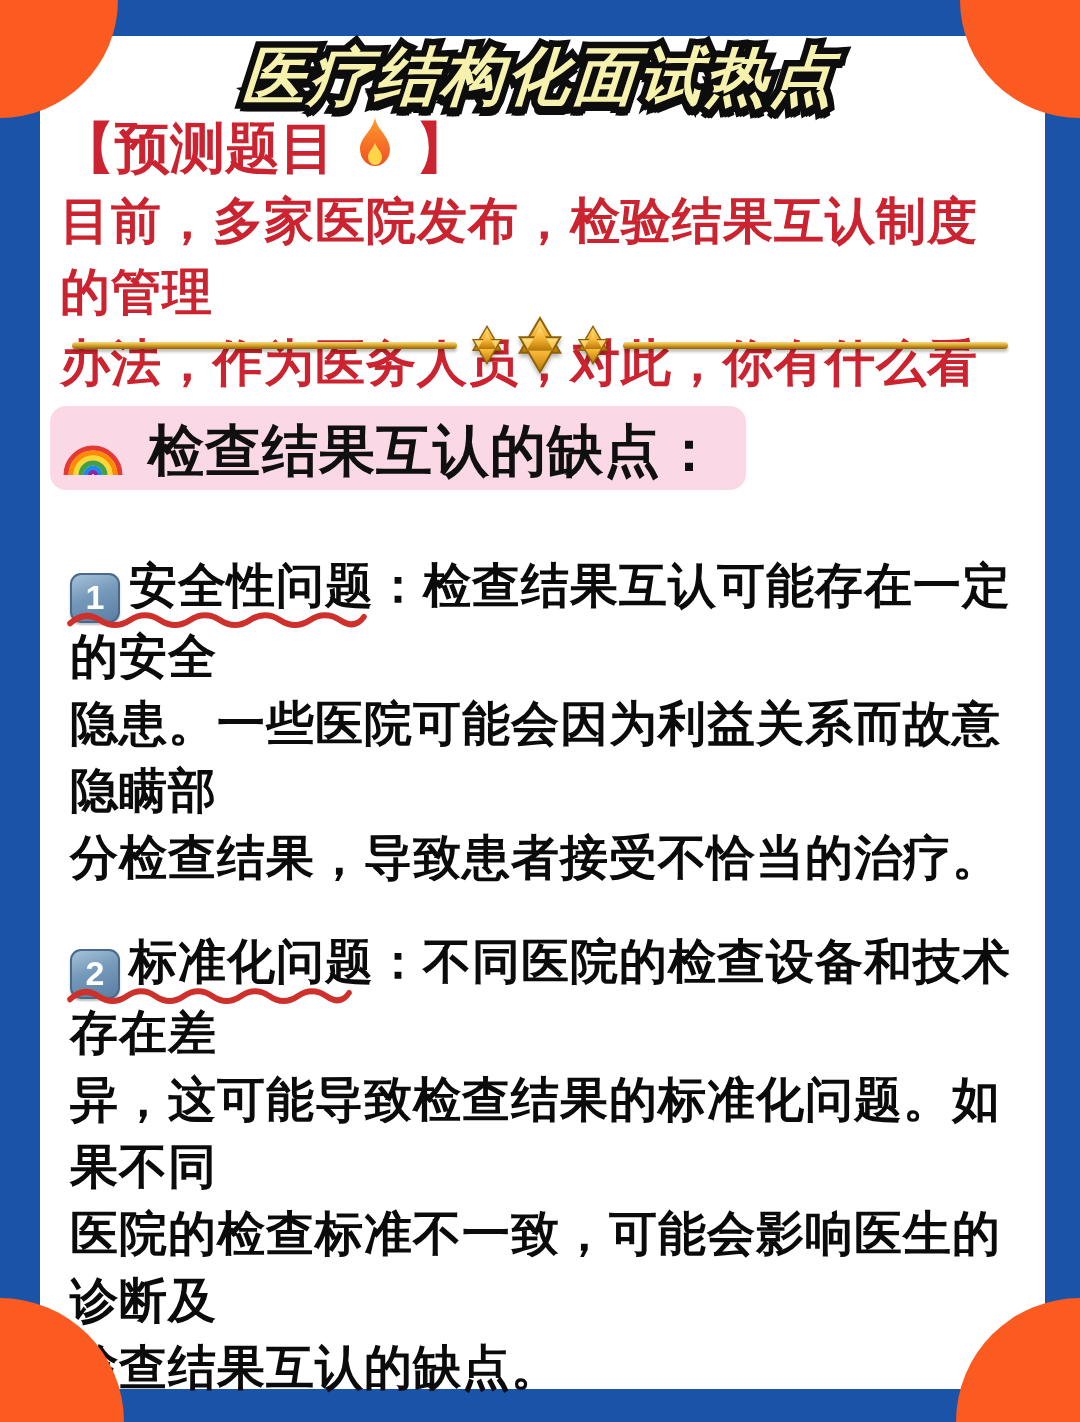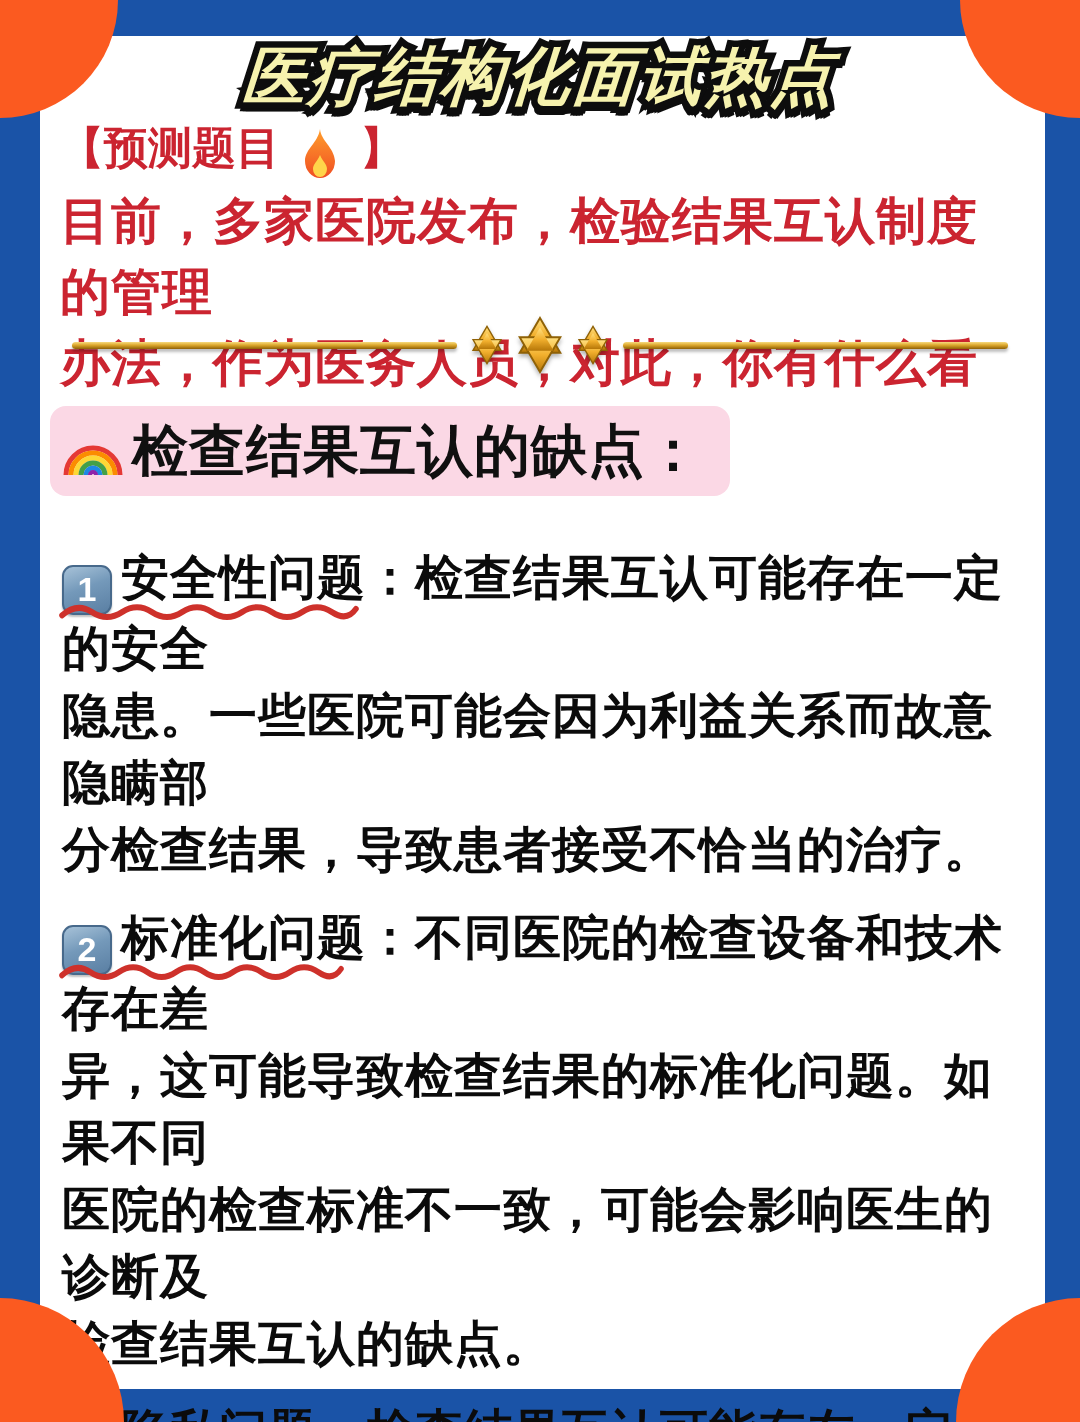--- a/index.html
+++ b/index.html
@@ -40,22 +40,22 @@
     text-shadow:0 9px 0 #0d0d0d,3px 9px 0 #0d0d0d,-3px 9px 0 #0d0d0d;
   }
   .title-fill{color:#F6F2AE;}
 
   
   .question{
     position:absolute;left:60px;top:116px;width:960px;z-index:4;
     color:#CB2430;font-weight:900;
   }
   .q-header{
-    margin:0;font-size:44px;line-height:64px;
-    display:flex;align-items:flex-end;gap:15px;
+    margin:0;font-size:55px;line-height:64px;
+    display:flex;align-items:flex-start;gap:15px;
   }
   .q-body{
     margin:6px 0 0 0;font-size:50px;line-height:71px;
     white-space:pre-line;letter-spacing:1px;
   }
   .fire{width:46px;height:52px;margin:0 2px;}
 
   
   .divider{
     position:absolute;left:72px;right:72px;top:316px;height:58px;z-index:4;
@@ -65,32 +65,32 @@
     flex:1;height:7px;border-radius:4px;
     background:linear-gradient(180deg,#F7DB7F 0%,#DCA72B 45%,#8F6106 100%);
     box-shadow:0 3px 3px rgba(0,0,0,.25);
   }
   .stars{display:flex;align-items:center;gap:4px;margin:0 10px;filter:drop-shadow(0 3px 2px rgba(0,0,0,.3));}
 
   
   .badge{
     position:absolute;left:50px;top:406px;z-index:4;
     background:#FBD8E5;border-radius:16px;
-    padding:8px 28px 6px 12px;
-    display:flex;align-items:center;gap:8px;
+    padding:8px 28px 0 12px;
+    display:flex;align-items:center;gap:24px;
   }
   .badge-text{font-size:56px;font-weight:900;color:#101010;letter-spacing:1px;}
   .rainbow{width:62px;height:50px;}
 
   
   .points{
     position:absolute;left:62px;top:544px;width:958px;z-index:4;
     display:flex;flex-direction:column;gap:21px;
   }
-  .point{position:relative;margin:0;}
+  .point{position:relative;margin:8px;}
   .ptext{
     font-size:48px;line-height:67px;font-weight:900;color:#0b0b0b;
     white-space:pre-line;letter-spacing:1px;
   }
   .keycap{
     display:inline-block;width:50px;height:50px;margin-right:9px;
     vertical-align:-7px;border-radius:11px;
     background:linear-gradient(160deg,#A7C2D8 0%,#7499BA 45%,#5A7FA3 100%);
     border:2px solid #47698B;box-sizing:border-box;
     color:#fff;font-size:34px;font-weight:700;

